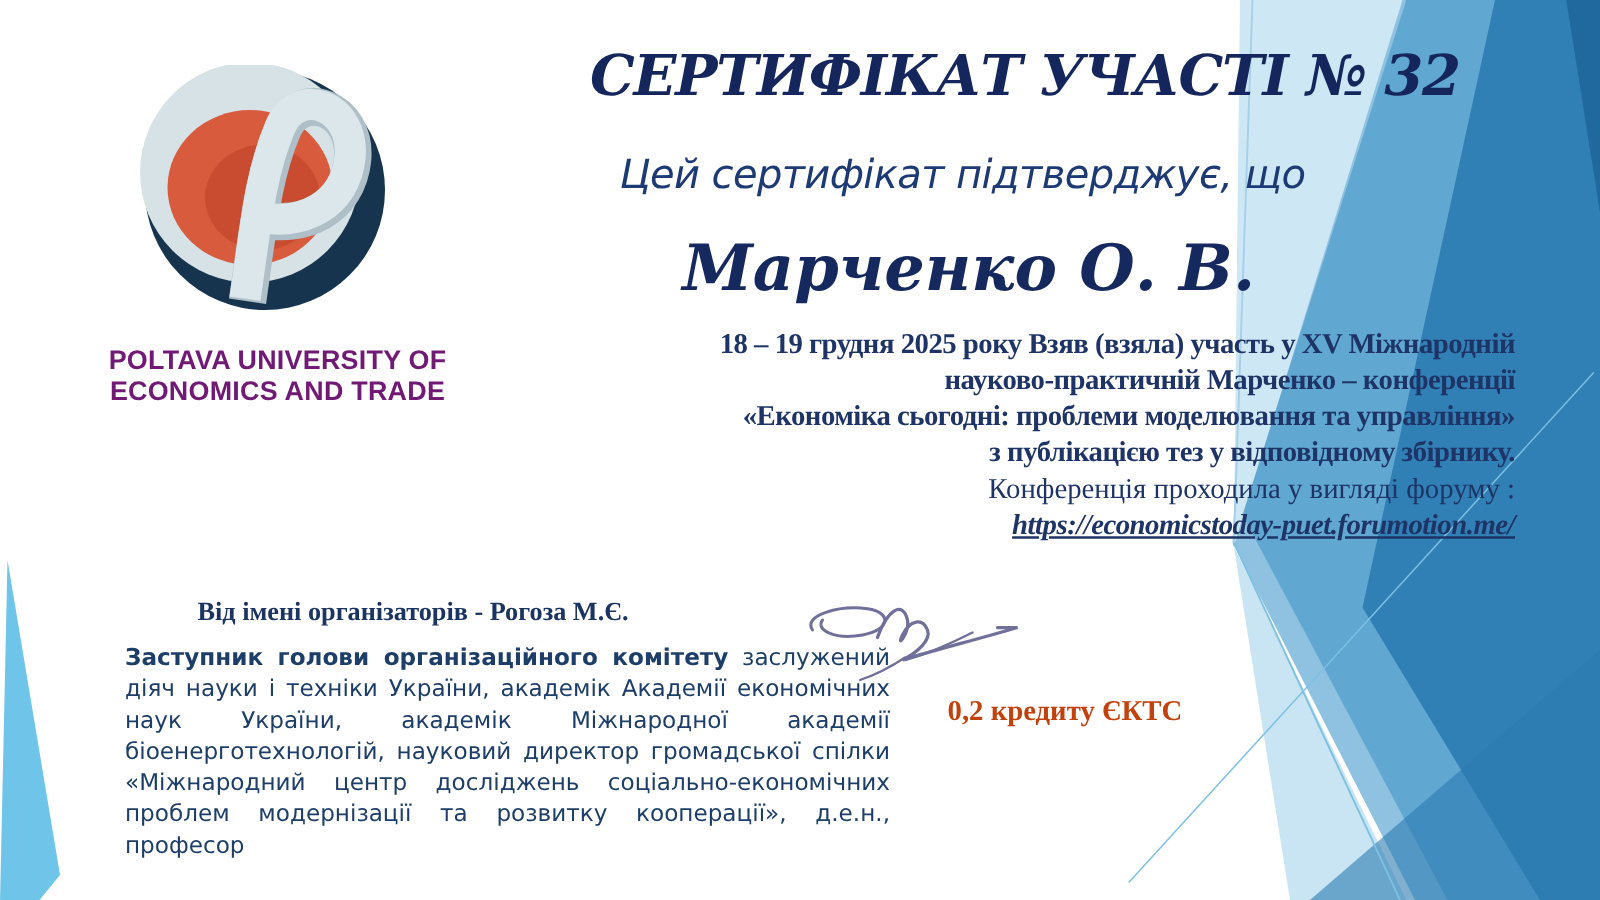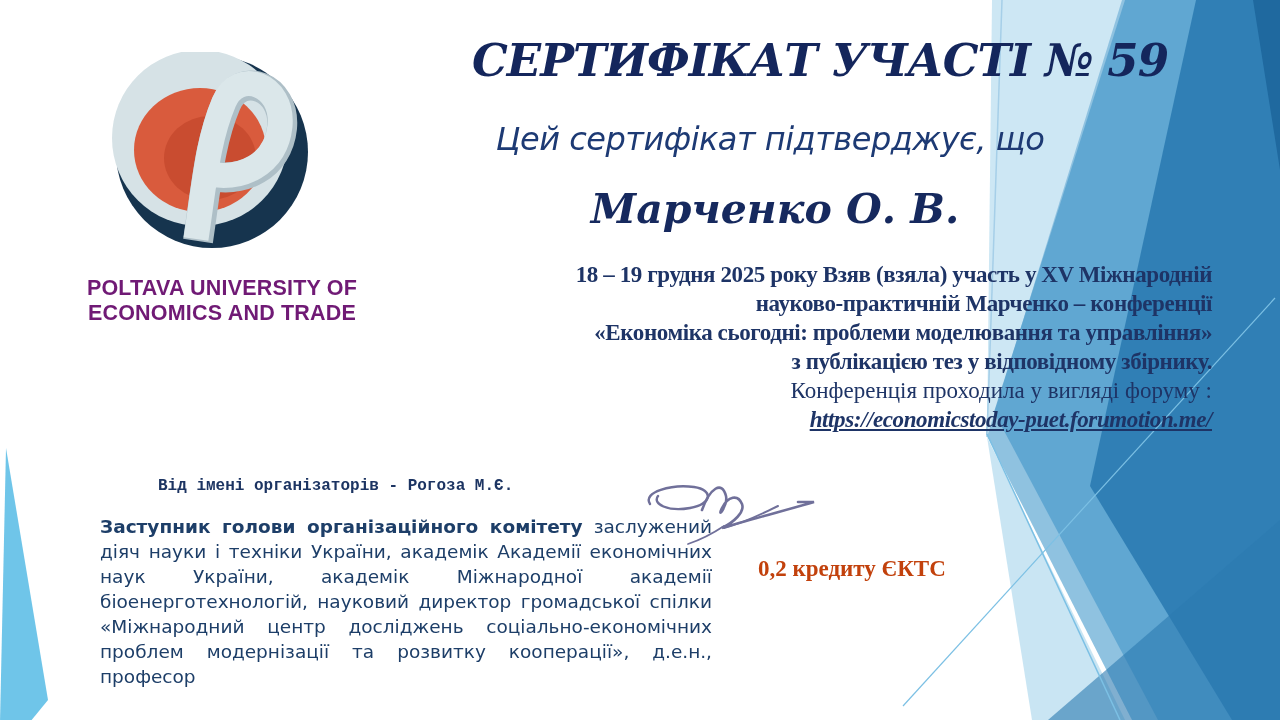--- a/index.html
+++ b/index.html
@@ -18,36 +18,36 @@
   }
   .subtitle{
     left:430px;top:120px;width:680px;text-align:center;
     font-family:"DejaVu Sans",sans-serif;
     font-style:italic;font-size:32px;letter-spacing:-0.5px;
     color:#1d3a74;white-space:nowrap;
   }
   .recipient{
     left:430px;top:185px;width:690px;text-align:center;
     font-family:"DejaVu Serif","Liberation Serif",serif;
-    font-style:italic;font-weight:bold;font-size:41px;
+    font-style:italic;font-weight:bold;font-size:51px;
     color:#16295e;white-space:nowrap;
   }
   .body-block{
     left:412px;top:260px;width:800px;text-align:right;
     font-family:Liberation Serif, serif;
     font-weight:bold;font-size:23px;line-height:29px;letter-spacing:-0.4px;
     color:#1e3466;
   }
   .body-block .regular{font-weight:normal;letter-spacing:0;}
   .body-block a{
     color:#1e3466;font-style:italic;text-decoration:underline;cursor:pointer;
   }
   .organizers{
     left:158px;top:477px;width:560px;
-    font-family:Liberation Mono, monospace;font-weight:bold;font-size:16px;
+    font-family:Liberation Serif, serif;font-weight:bold;font-size:21px;
     color:#1c3462;white-space:nowrap;
   }
   .left-par{
     left:100px;top:514px;width:612px;text-align:justify;
     font-family:"DejaVu Sans",sans-serif;font-size:18.5px;line-height:25px;
     color:#1d3e68;
   }
   .left-par b{font-weight:bold;}
   .credits{
     left:758px;top:556px;width:300px;
@@ -91,21 +91,21 @@
       <path d="M86,189 C95,128 98,90 114,52 C128,18 174,34 170,76 C166,114 132,132 94,123" stroke="#aebfc7" stroke-width="30" fill="none" stroke-linecap="butt"></path>
       <path d="M84,187 C93,126 96,88 112,50 C126,16 172,32 168,74 C164,112 130,130 92,121" stroke="#dbe7ea" stroke-width="25" fill="none" stroke-linecap="butt"></path>
     </svg>
   </div>
 
   <div class="abs logo-text">
     <div>POLTAVA UNIVERSITY OF</div>
     <div>ECONOMICS AND TRADE</div>
   </div>
 
-  <div class="abs title">СЕРТИФІКАТ УЧАСТІ № 59</div>
+  <div class="abs title">СЕРТИФІКАТ УЧАСТІ № 32</div>
 
   <div class="abs subtitle">Цей сертифікат підтверджує, що</div>
 
   <div class="abs recipient">Марченко О. В.</div>
 
   <div class="abs body-block">
     <div>18 – 19 грудня 2025 року Взяв (взяла) участь у XV Міжнародній</div>
     <div>науково-практичній Марченко – конференції</div>
     <div>«Економіка сьогодні: проблеми моделювання та управління»</div>
     <div>з публікацією тез у відповідному збірнику.</div>

